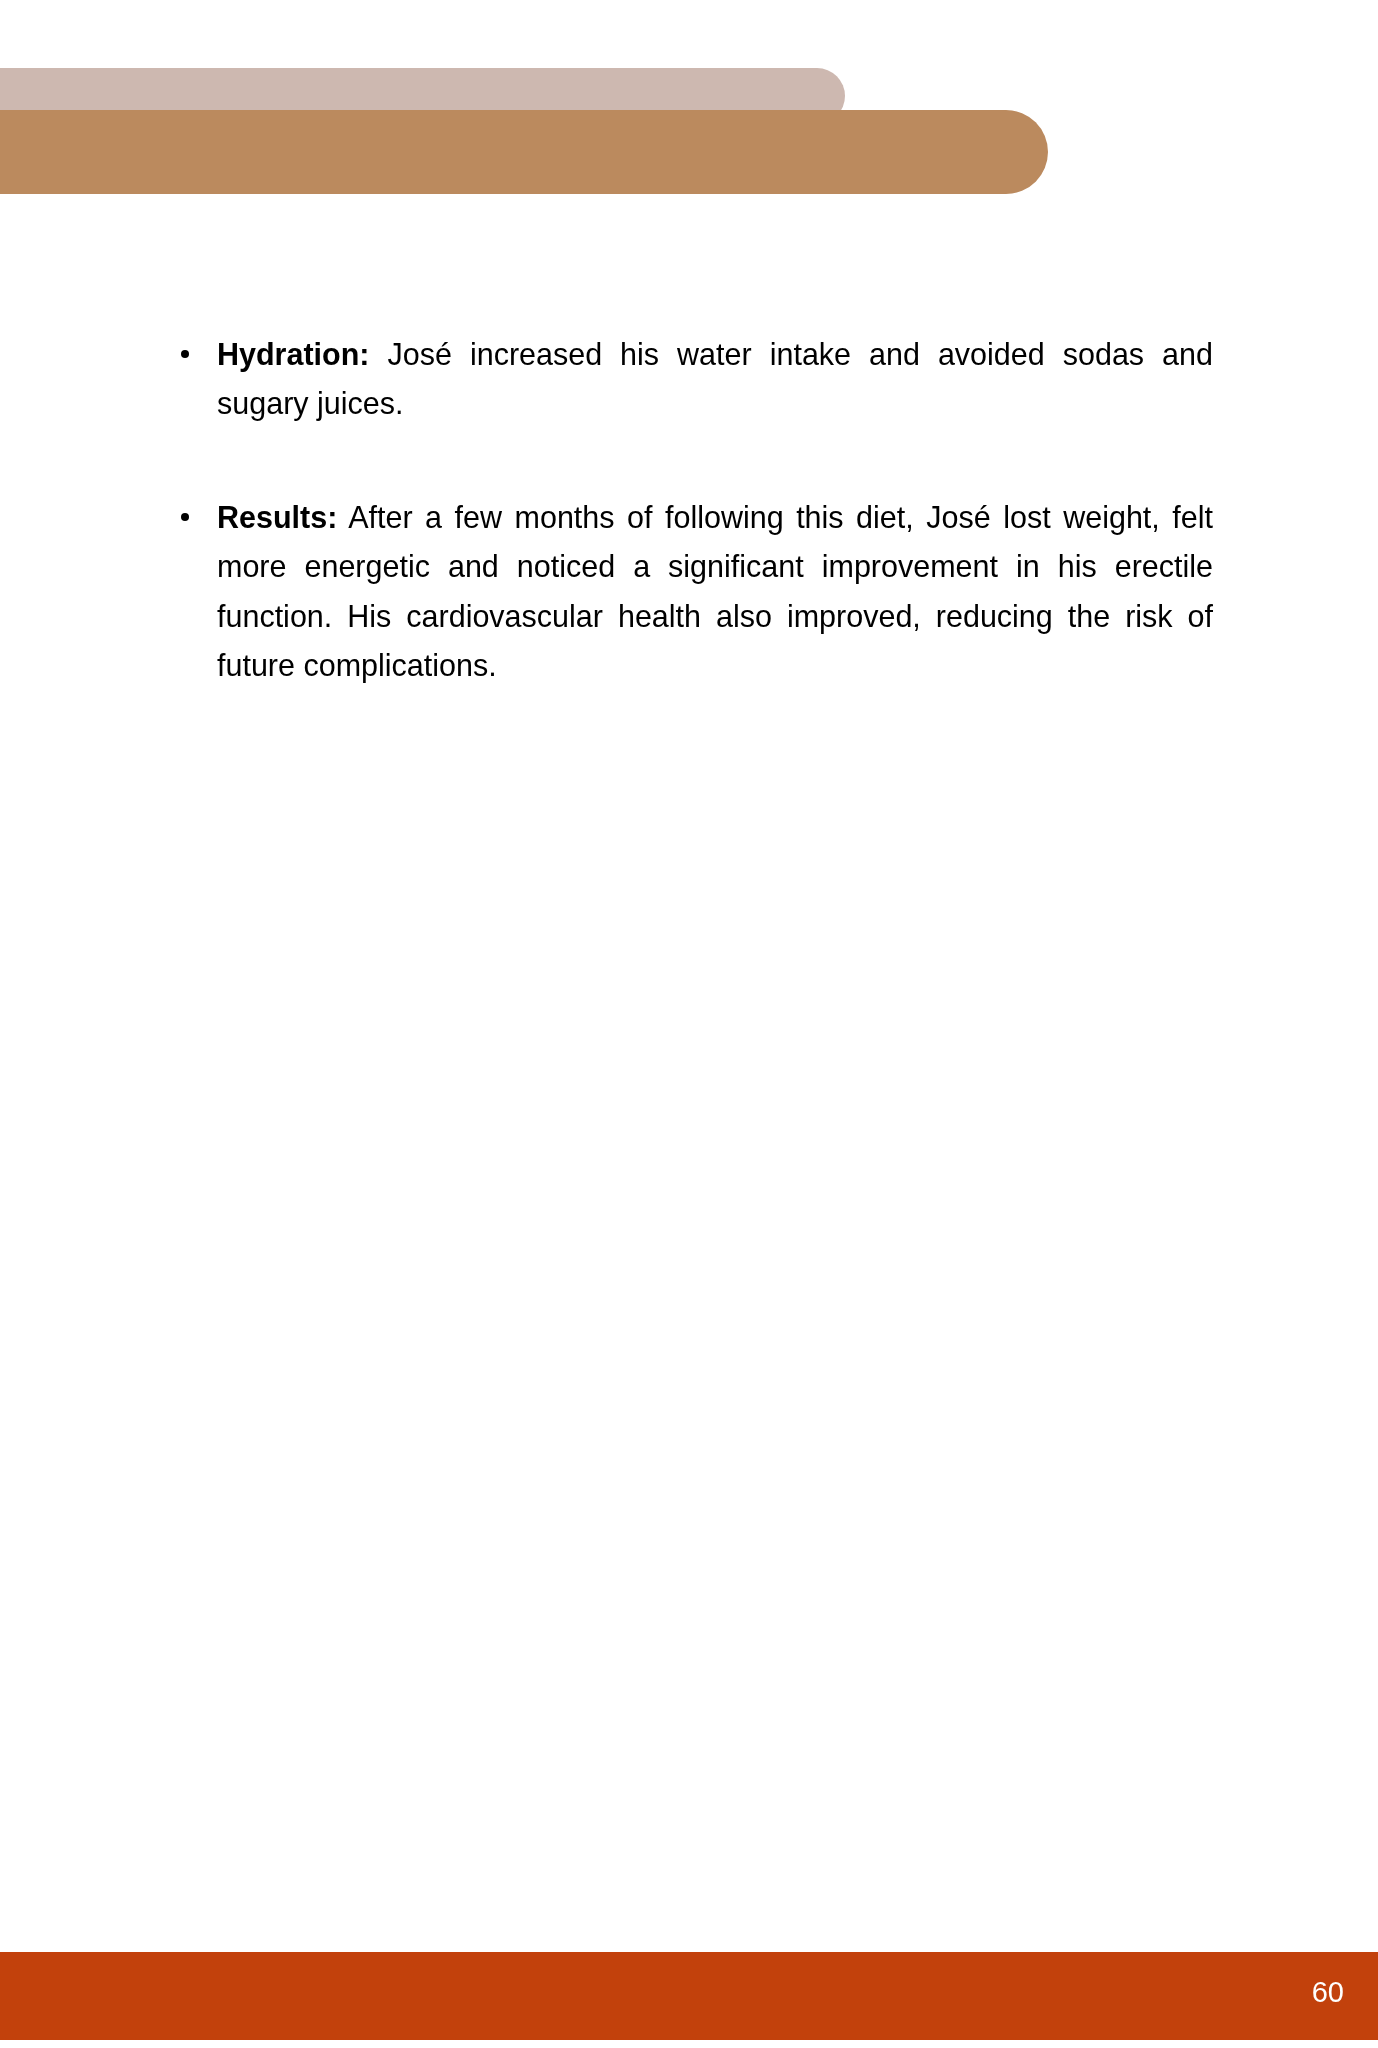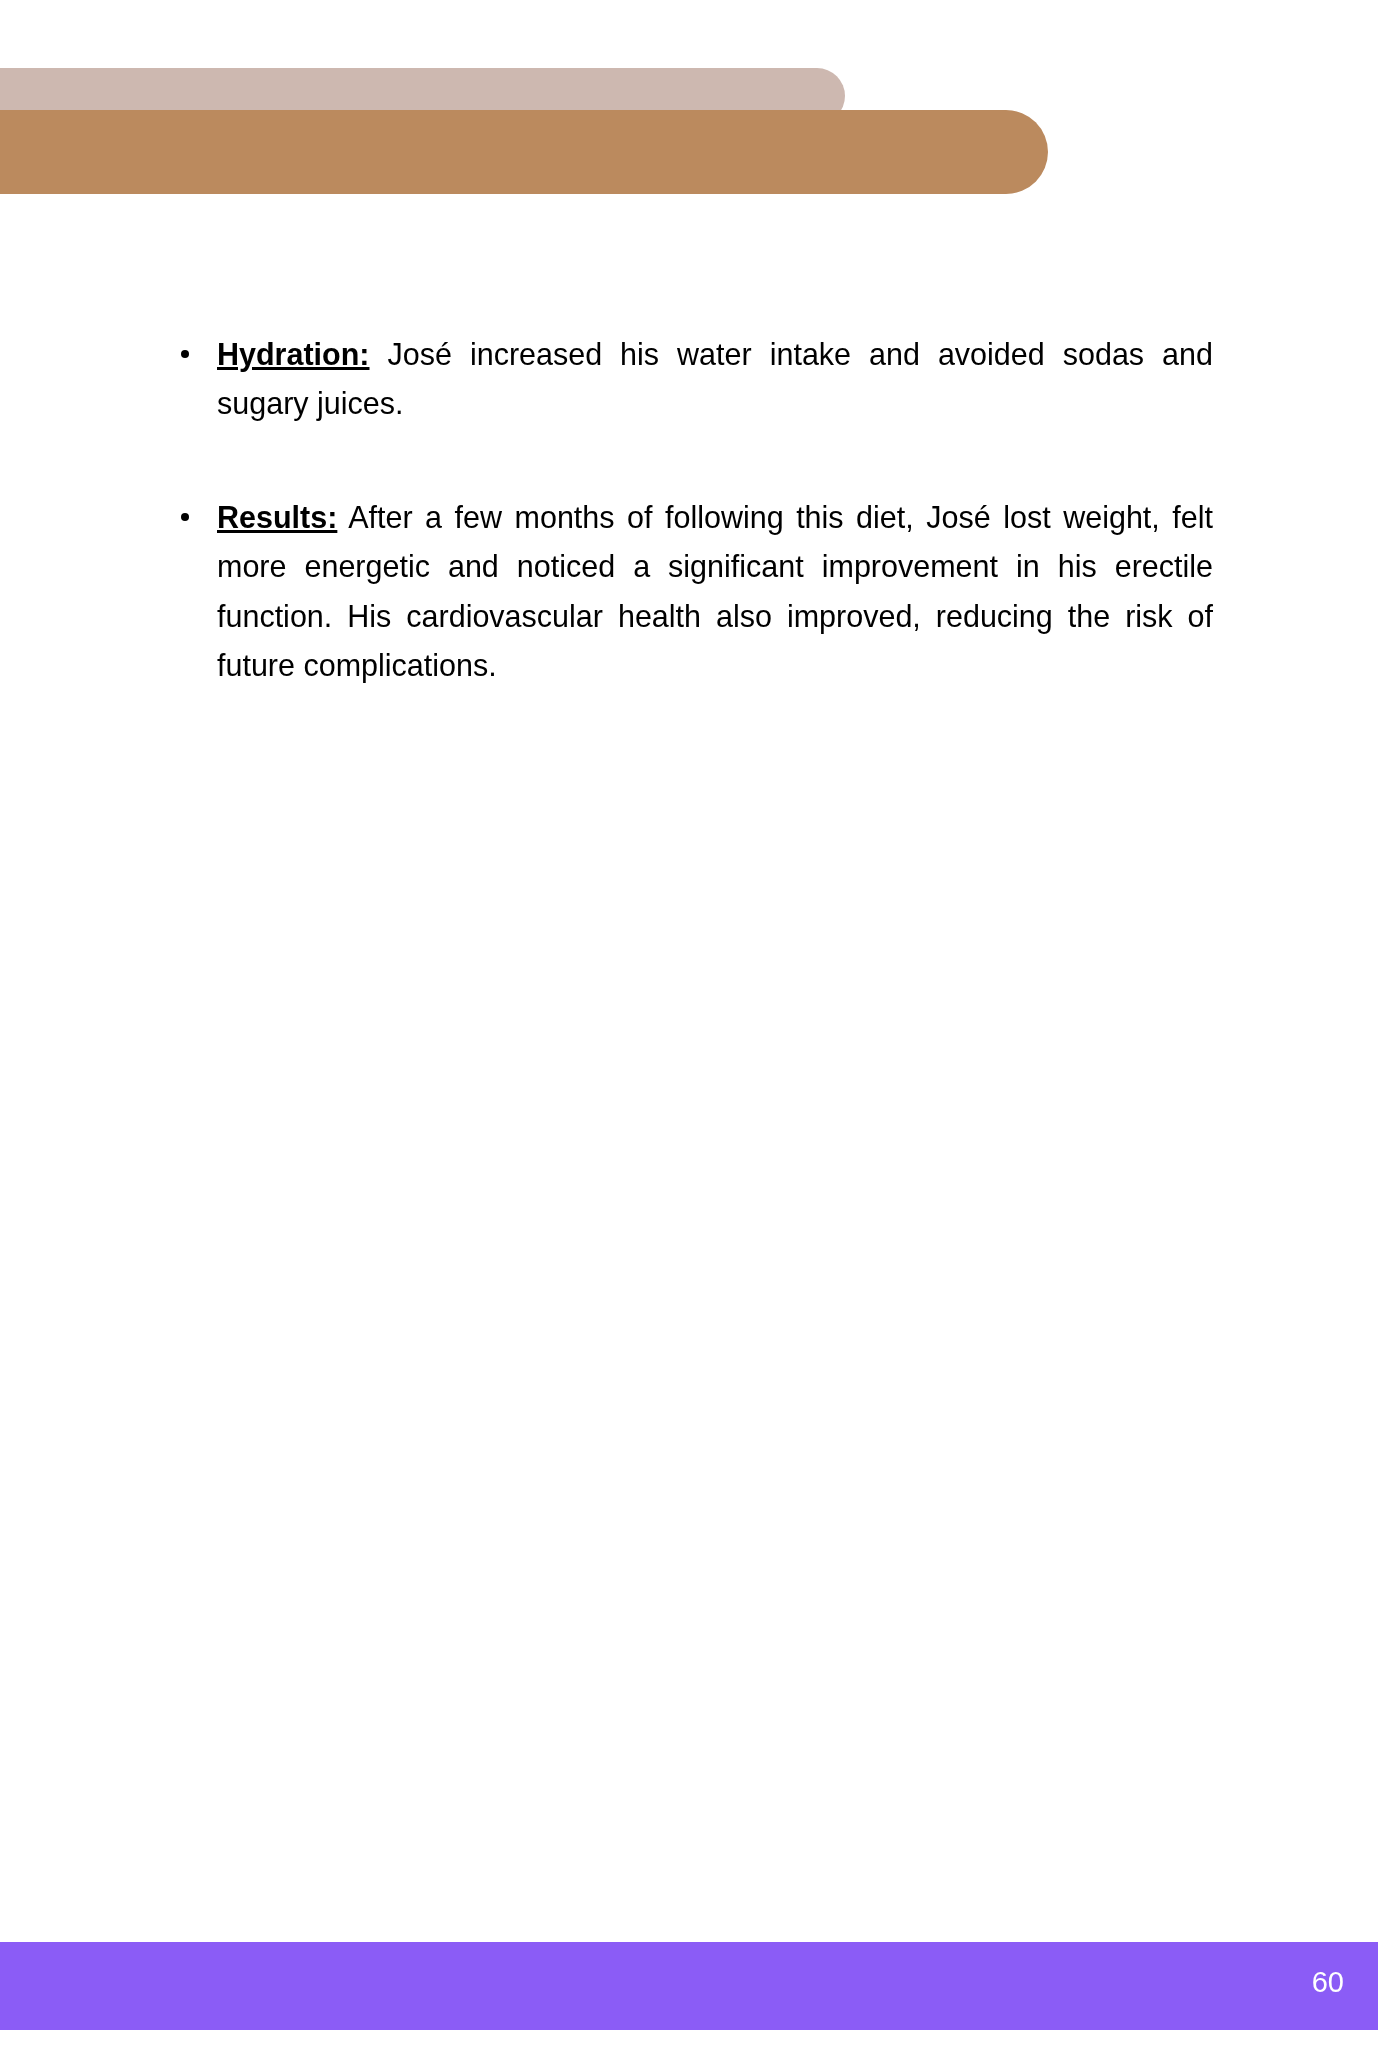--- a/index.html
+++ b/index.html
@@ -76,34 +76,33 @@
     position: absolute;
     left: 6px;
     top: 20px;
     width: 8px;
     height: 8px;
     background: #000;
     border-radius: 50%;
   }
   .lead {
     font-weight: bold;
-    text-decoration: underline;
   }
   .body-text {
     font-weight: normal;
   }
 
   
   .footer {
     position: absolute;
     left: 0;
-    bottom: 18px;
+    bottom: 8px;
     width: 1378px;
     height: 88px;
-    background: #8b5cf6;
+    background: #c2410c;
   }
   .footer .page-number {
     position: absolute;
     right: 34px;
     top: 26px;
     color: #ffffff;
     font-size: 29px;
     line-height: 1;
   }
 </style>

